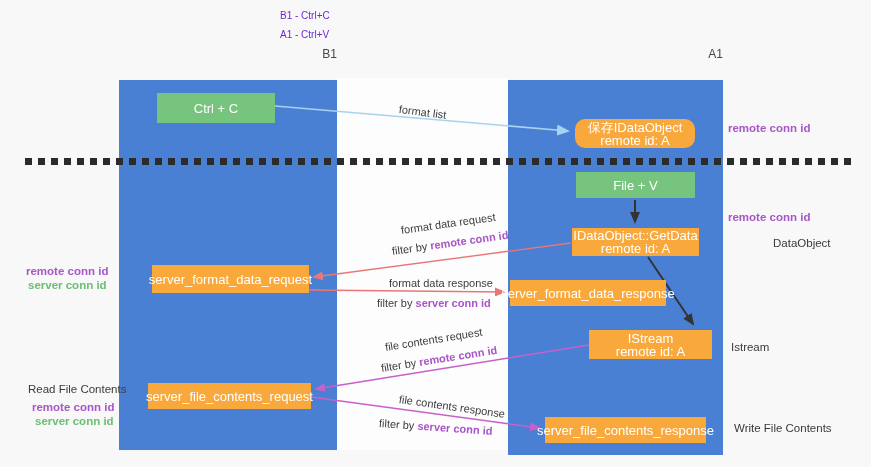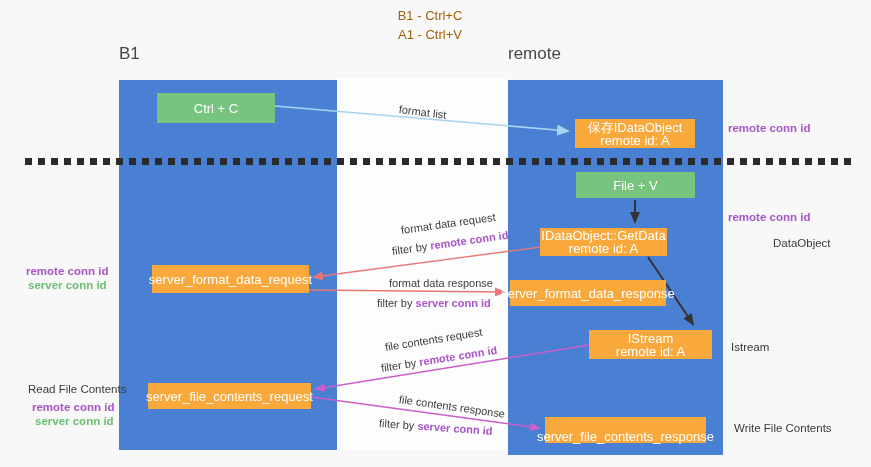--- a/index.html
+++ b/index.html
@@ -2,23 +2,23 @@
 <html><head>
 <meta charset="utf-8">
 <style>
   html,body{margin:0;padding:0;background:#f9f9f9;}
   .canvas{position:relative;width:871px;height:467px;background:#f8f8f8;overflow:hidden;
           font-family:"Liberation Sans",sans-serif;}
   .midstrip{position:absolute;left:337px;top:78px;width:171px;height:372px;background:#fdfdfd;}
   .lane{position:absolute;background:#4a80d4;}
   .lane-left{left:119px;top:80px;width:218px;height:370px;}
   .lane-right{left:508px;top:80px;width:215px;height:375px;}
-  .title{position:absolute;left:280px;top:6px;width:300px;text-align:center;
-         font-size:13px;line-height:19px;color:#a16207;}
-  .lanehead{position:absolute;text-align:left;font-size:17px;line-height:14px;color:#474747;}
+  .title{position:absolute;left:280px;top:6px;width:300px;text-align:left;
+         font-size:10px;line-height:19px;color:#6d28d9;}
+  .lanehead{position:absolute;text-align:right;font-size:12px;line-height:14px;color:#474747;}
   .lanehead-left{left:119px;top:47px;width:218px;}
   .lanehead-right{left:508px;top:47px;width:215px;}
   .node{position:absolute;display:flex;flex-direction:column;align-items:center;justify-content:center;
         color:#fff;font-size:13px;line-height:13px;text-align:center;box-sizing:border-box;}
   .orange{background:#f9a83b;}
   .green{background:#76c47d;}
   .dashline{position:absolute;left:25px;top:158px;width:826px;height:7px;
             background:repeating-linear-gradient(90deg,#2b2b2b 0 7px,rgba(0,0,0,0) 7px 13px);}
   .flabel{position:absolute;font-size:11px;color:#3d3d3d;white-space:nowrap;transform-origin:left center;}
   .side{position:absolute;font-size:11.5px;color:#3a3a3a;white-space:nowrap;}
@@ -40,21 +40,21 @@
 
   <div class="title">
     <div>B1 - Ctrl+C</div>
     <div>A1 - Ctrl+V</div>
   </div>
 
   <div class="lanehead lanehead-left">
     <div>B1</div>
   </div>
   <div class="lanehead lanehead-right">
-    <div>remote</div>
+    <div>A1</div>
   </div>
 
   <div class="lane lane-left"></div>
   <div class="lane lane-right"></div>
 
   <div class="dashline"></div>
 
   <svg class="arrows" width="871" height="467">
     <defs>
       <marker id="mBlue" markerUnits="userSpaceOnUse" markerWidth="13" markerHeight="11" refX="11" refY="5.5" orient="auto">
@@ -76,30 +76,30 @@
     <line x1="571" y1="243" x2="314" y2="277" stroke="#e97777" stroke-width="1.4" marker-end="url(#mRed)"></line>
     <line x1="309" y1="290" x2="504" y2="292" stroke="#e97777" stroke-width="1.4" marker-end="url(#mRed)"></line>
     <line x1="589" y1="345" x2="316" y2="389" stroke="#c95fc9" stroke-width="1.4" marker-end="url(#mMag)"></line>
     <line x1="311" y1="397" x2="539" y2="428" stroke="#c95fc9" stroke-width="1.4" marker-end="url(#mMag)"></line>
   </svg>
 
   <div class="node green" style="left:157px;top:93px;width:118px;height:30px;">
     <span>Ctrl + C</span>
   </div>
 
-  <div class="node orange" style="left:575px;top:119px;width:120px;height:29px;">
+  <div class="node orange" style="left:575px;top:119px;width:120px;height:29px;border-radius:10px;">
     <span>保存IDataObject</span>
     <span>remote id: A</span>
   </div>
 
   <div class="node green" style="left:576px;top:172px;width:119px;height:26px;">
     <span>File + V</span>
   </div>
 
-  <div class="node orange" style="left:540px;top:228px;width:127px;height:28px;">
+  <div class="node orange" style="left:572px;top:228px;width:127px;height:28px;">
     <span>IDataObject::GetData</span>
     <span>remote id: A</span>
   </div>
 
   <div class="node orange" style="left:152px;top:265px;width:157px;height:28px;">
     <span>server_format_data_request</span>
   </div>
 
   <div class="node orange" style="left:510px;top:280px;width:156px;height:26px;">
     <span>server_format_data_response</span>
@@ -107,21 +107,21 @@
 
   <div class="node orange" style="left:589px;top:330px;width:123px;height:29px;">
     <span>IStream</span>
     <span>remote id: A</span>
   </div>
 
   <div class="node orange" style="left:148px;top:383px;width:163px;height:26px;">
     <span>server_file_contents_request</span>
   </div>
 
-  <div class="node orange" style="left:545px;top:417px;width:161px;height:26px;justify-content:flex-end;">
+  <div class="node orange" style="left:545px;top:417px;width:161px;height:26px;">
     <span>server_file_contents_response</span>
   </div>
 
   <div class="flabel rot-p7" style="left:399px;top:103px;">format list</div>
 
   <div class="flabel rot-n8" style="left:401px;top:224px;">format data request</div>
   <div class="flabel rot-n8" style="left:392px;top:245px;">
     <span>filter by</span>
     <span class="purple">remote conn id</span>
   </div>

